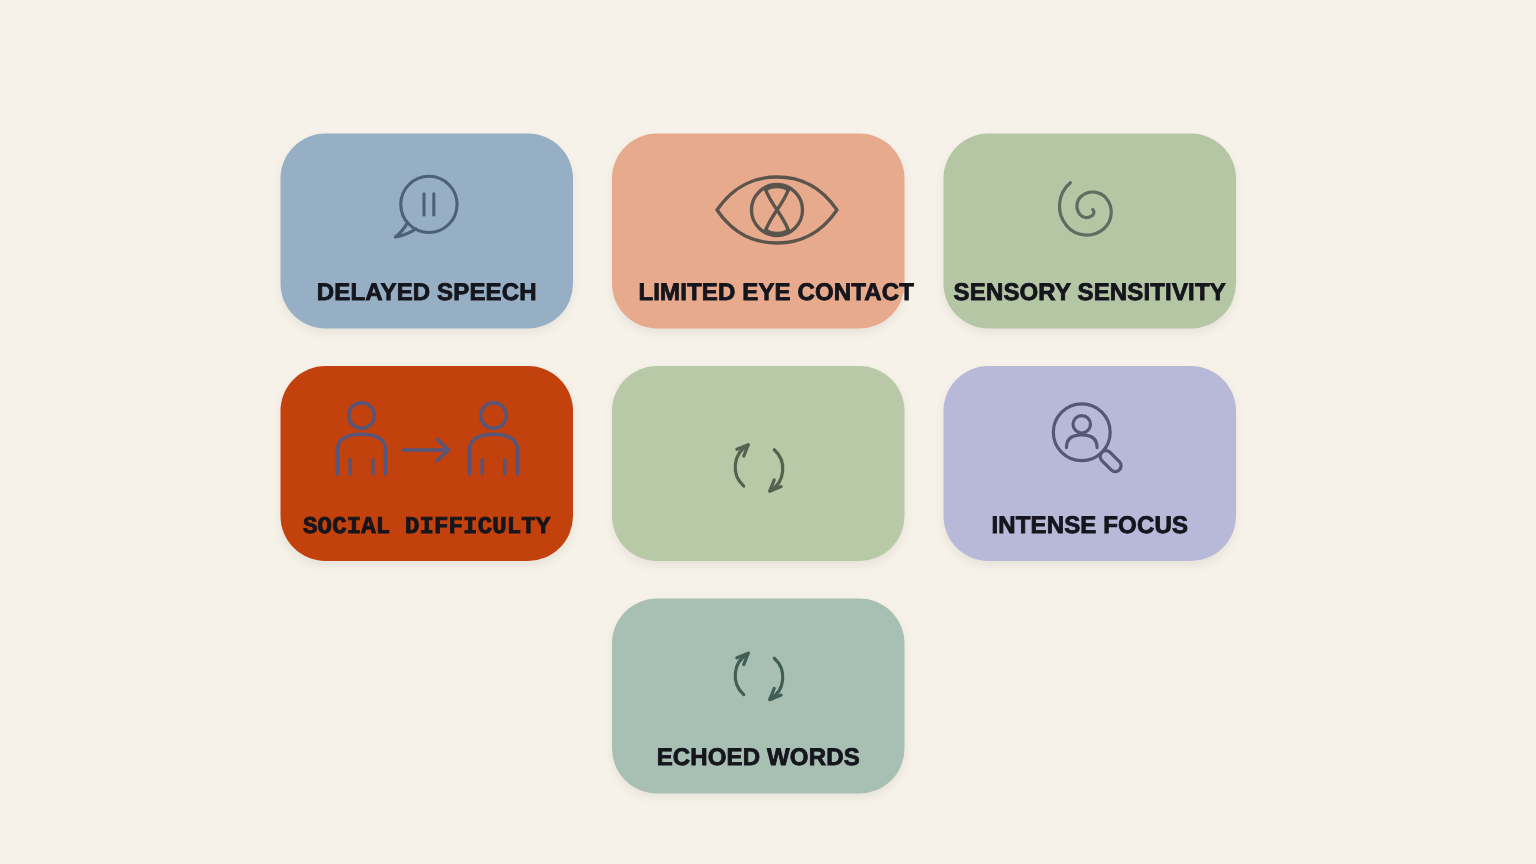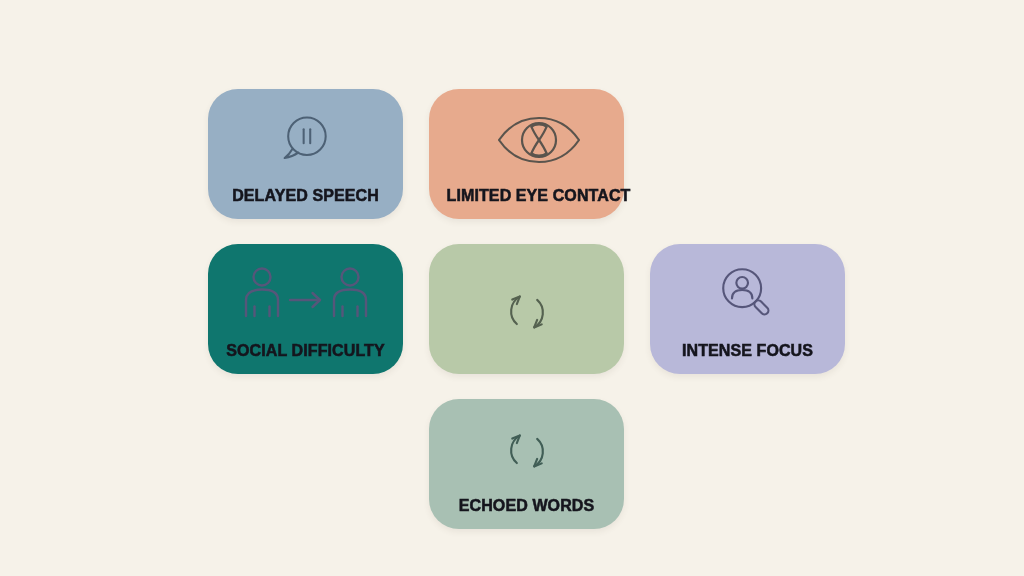--- a/index.html
+++ b/index.html
@@ -8,21 +8,21 @@
     font-family: "Liberation Sans", "DejaVu Sans", sans-serif;
   }
   .canvas {
     position: relative;
     width: 1024px;
     height: 576px;
     overflow: hidden;
   }
   .grid {
     position: absolute;
-    left: 208px;
+    left: 187px;
     top: 89px;
     display: grid;
     grid-template-columns: repeat(3, 195px);
     grid-template-rows: repeat(3, 130px);
     column-gap: 26px;
     row-gap: 25px;
   }
   .card {
     border-radius: 30px;
     display: flex;
@@ -79,21 +79,29 @@
             <path d="M4 28 C16 10.5 30 6 44 6 C58 6 72 10.5 84 28 C72 45.5 58 50 44 50 C30 50 16 45.5 4 28 Z"></path>
             <circle cx="44" cy="28" r="17"></circle>
             <path d="M36.5 14.8 C41 26 47 30 51.5 41.2"></path>
             <path d="M51.5 14.8 C47 26 41 30 36.5 41.2"></path>
             <path d="M36.5 14.8 C40 11.6 48 11.6 51.5 14.8"></path>
             <path d="M36.5 41.2 C40 44.4 48 44.4 51.5 41.2"></path>
           </svg>
         </div>
     <span class="card-label">LIMITED EYE CONTACT</span>
   </div>
-      <div class="card" style="background: #0f766e; grid-area: 2 / 1;">
+      <div class="card" style="background: rgb(181, 198, 165); grid-area: 1 / 3;">
+    <div class="icon-wrap" style="color: rgb(93, 109, 95);">
+          <svg width="62" height="66" viewBox="0 0 64 68">
+            <path transform="rotate(50 30 34)" d="M32 31 a3 3 0 0 1 3 3 a6 6 0 0 1 -6 6 a9 9 0 0 1 -9 -9 a12 12 0 0 1 12 -12 a15 15 0 0 1 15 15 a18 18 0 0 1 -18 18 a21 21 0 0 1 -21 -21"></path>
+          </svg>
+        </div>
+    <span class="card-label">SENSORY SENSITIVITY</span>
+  </div>
+      <div class="card" style="background: #c2410c; grid-area: 2 / 1; font-family: Liberation Mono, monospace;">
     <div class="icon-wrap" style="color: rgb(86, 86, 122);">
           <svg width="132" height="62" viewBox="0 0 132 62" style="stroke-width:2.4">
             <circle cx="22" cy="13" r="8.5"></circle>
             <path d="M6 52 L6 36 C6 28.5 13 25.5 22 25.5 C31 25.5 38 28.5 38 36 L38 52"></path>
             <path d="M14.5 52 L14.5 42.5"></path>
             <path d="M29.5 52 L29.5 42.5"></path>
             <circle cx="110" cy="13" r="8.5"></circle>
             <path d="M94 52 L94 36 C94 28.5 101 25.5 110 25.5 C119 25.5 126 28.5 126 36 L126 52"></path>
             <path d="M102.5 52 L102.5 42.5"></path>
             <path d="M117.5 52 L117.5 42.5"></path>

